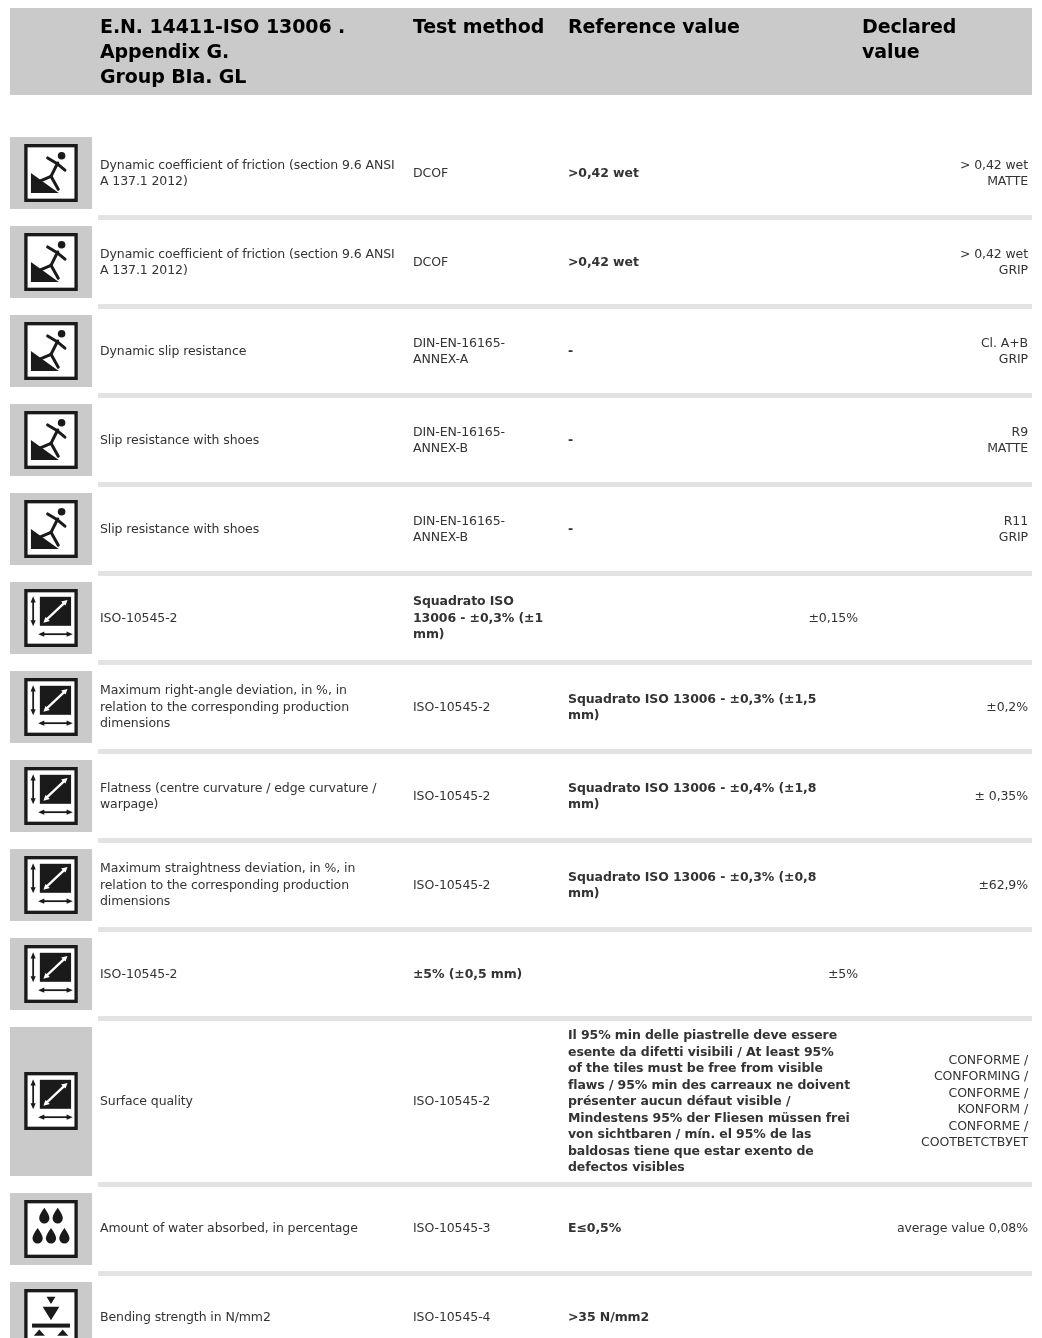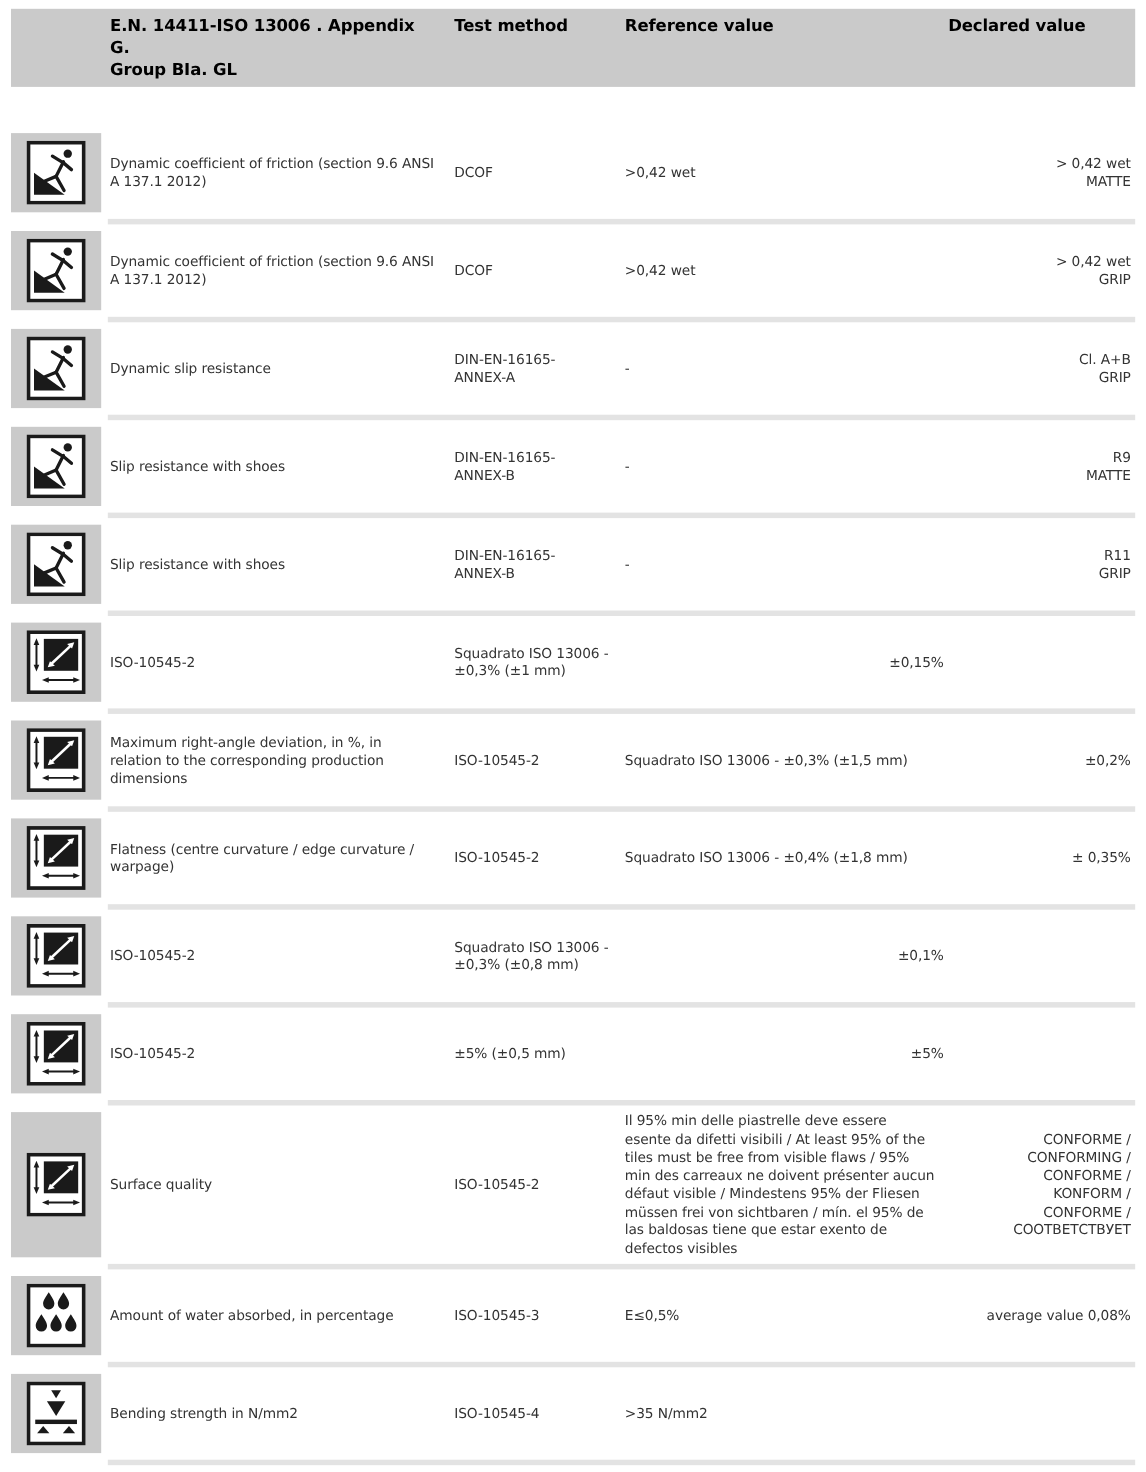--- a/index.html
+++ b/index.html
@@ -19,21 +19,21 @@
   }
 
   
   .header-row {
     background:#cacaca;
     min-height:44px;
     box-sizing:border-box;
     padding:6px 0 6px 0;
     align-items:start;
     font-weight:bold;
-    font-size:15px;
+    font-size:19px;
     color:#000000;
     margin-bottom:38px;
   }
   .header-cell { padding-right:14px; white-space:pre-line; }
 
   
   .row {
     min-height:72px;
     align-items:center;
     padding:4px 0;
@@ -45,21 +45,21 @@
     display:flex;
     align-items:center;
     justify-content:center;
   }
   .icon-box { width:54px; height:58px; display:block; }
   .icon-box svg { display:block; width:100%; height:100%; }
 
   .cell { padding-right:16px; }
   .cell-test, .cell-decl { white-space:pre-line; }
   .cell-test { padding-right:12px; }
-  .cell-ref  { padding-right:12px; }
+  .cell-ref  { padding-right:12px;font-weight:bold; }
   .cell-decl { padding-right:4px;text-align:right; }
 
   .sep {
     height:5px;
     background:#e3e3e3;
     margin:2px 0 2px 88px;
   }
 </style>
 </head>
 <body>
@@ -299,23 +299,24 @@
           <path d="M8,11 L8,29" stroke="#1a1a1a" stroke-width="1.6" fill="none"></path>
           <polygon points="8,6.5 5.7,12 10.3,12" fill="#1a1a1a"></polygon>
           <polygon points="8,33.5 5.7,28 10.3,28" fill="#1a1a1a"></polygon>
           <path d="M17,40.5 L39,40.5" stroke="#1a1a1a" stroke-width="1.6" fill="none"></path>
           <polygon points="12.5,40.5 18,38.2 18,42.8" fill="#1a1a1a"></polygon>
           <polygon points="43.5,40.5 38,38.2 38,42.8" fill="#1a1a1a"></polygon>
         </svg>
 
       </span>
     </div>
+    <div class="cell cell-desc">Maximum straightness deviation, in %, in relation to the corresponding production dimensions</div>
     <div class="cell cell-test">ISO-10545-2</div>
     <div class="cell cell-ref">Squadrato ISO 13006 - ±0,3% (±0,8 mm)</div>
-    <div class="cell cell-decl">±0,1%</div>
+    <div class="cell cell-decl">±62,9%</div>
   </div>
 <div class="sep"></div>
   <div class="row grid-cols">
     <div class="icon-cell">
       <span class="icon-box">
 
         <svg viewBox="0 0 48 52" xmlns="http://www.w3.org/2000/svg">
           <rect x="1.5" y="1.5" width="45" height="49" fill="#ffffff" stroke="#1a1a1a" stroke-width="3"></rect>
           <rect x="14" y="7" width="28" height="26" fill="#1a1a1a"></rect>
           <path d="M20,27.5 L36,12.5" stroke="#ffffff" stroke-width="2.1" fill="none"></path>

